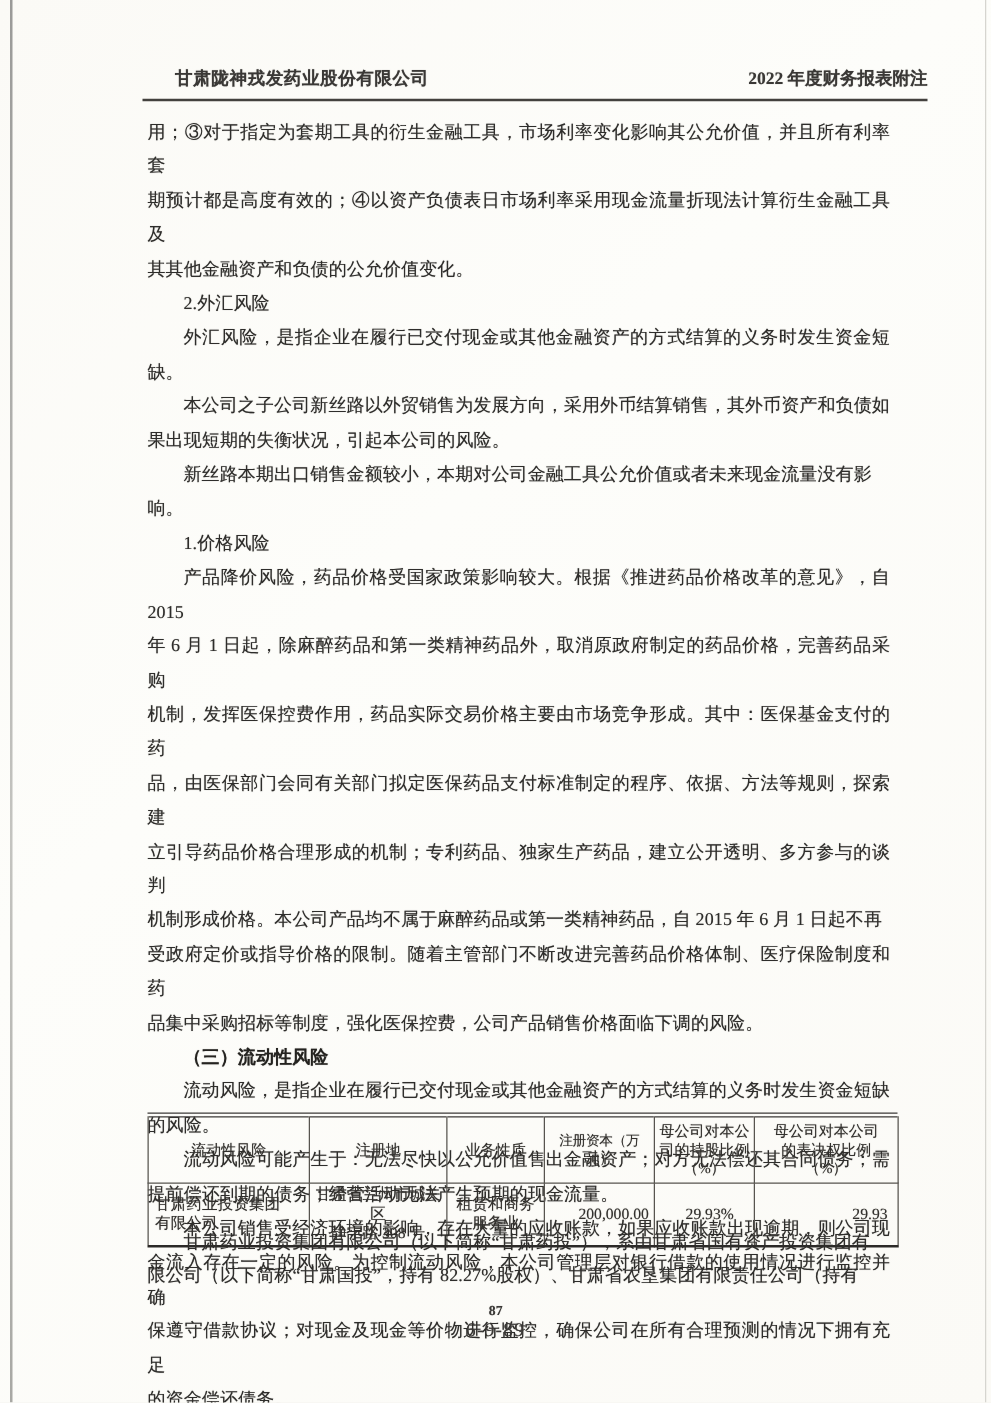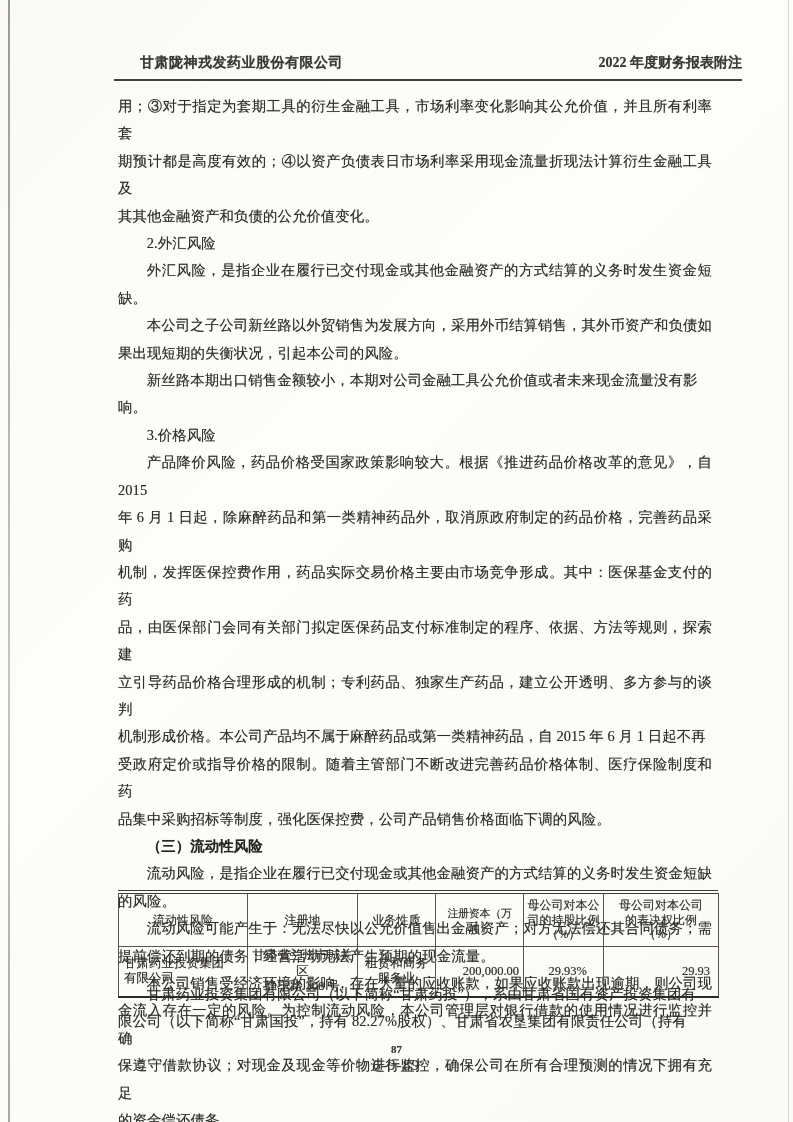--- a/index.html
+++ b/index.html
@@ -104,21 +104,21 @@
   <div class="body-text">
       <p class="para">用；③对于指定为套期工具的衍生金融工具，市场利率变化影响其公允价值，并且所有利率套
 期预计都是高度有效的；④以资产负债表日市场利率采用现金流量折现法计算衍生金融工具及
 其其他金融资产和负债的公允价值变化。</p>
       <p class="para indent">2.外汇风险</p>
       <p class="para indent">外汇风险，是指企业在履行已交付现金或其他金融资产的方式结算的义务时发生资金短缺。</p>
       <p class="para indent">本公司之子公司新丝路以外贸销售为发展方向，采用外币结算销售，其外币资产和负债如
 果出现短期的失衡状况，引起本公司的风险。</p>
       <p class="para indent">新丝路本期出口销售金额较小，本期对公司金融工具公允价值或者未来现金流量没有影
 响。</p>
-      <p class="para indent">3.价格风险</p>
+      <p class="para indent">1.价格风险</p>
       <p class="para indent">产品降价风险，药品价格受国家政策影响较大。根据《推进药品价格改革的意见》，自 2015
 年 6 月 1 日起，除麻醉药品和第一类精神药品外，取消原政府制定的药品价格，完善药品采购
 机制，发挥医保控费作用，药品实际交易价格主要由市场竞争形成。其中：医保基金支付的药
 品，由医保部门会同有关部门拟定医保药品支付标准制定的程序、依据、方法等规则，探索建
 立引导药品价格合理形成的机制；专利药品、独家生产药品，建立公开透明、多方参与的谈判
 机制形成价格。本公司产品均不属于麻醉药品或第一类精神药品，自 2015 年 6 月 1 日起不再
 受政府定价或指导价格的限制。随着主管部门不断改进完善药品价格体制、医疗保险制度和药
 品集中采购招标等制度，强化医保控费，公司产品销售价格面临下调的风险。</p>
       <p class="para indent heading">（三）流动性风险</p>
       <p class="para indent">流动风险，是指企业在履行已交付现金或其他金融资产的方式结算的义务时发生资金短缺

